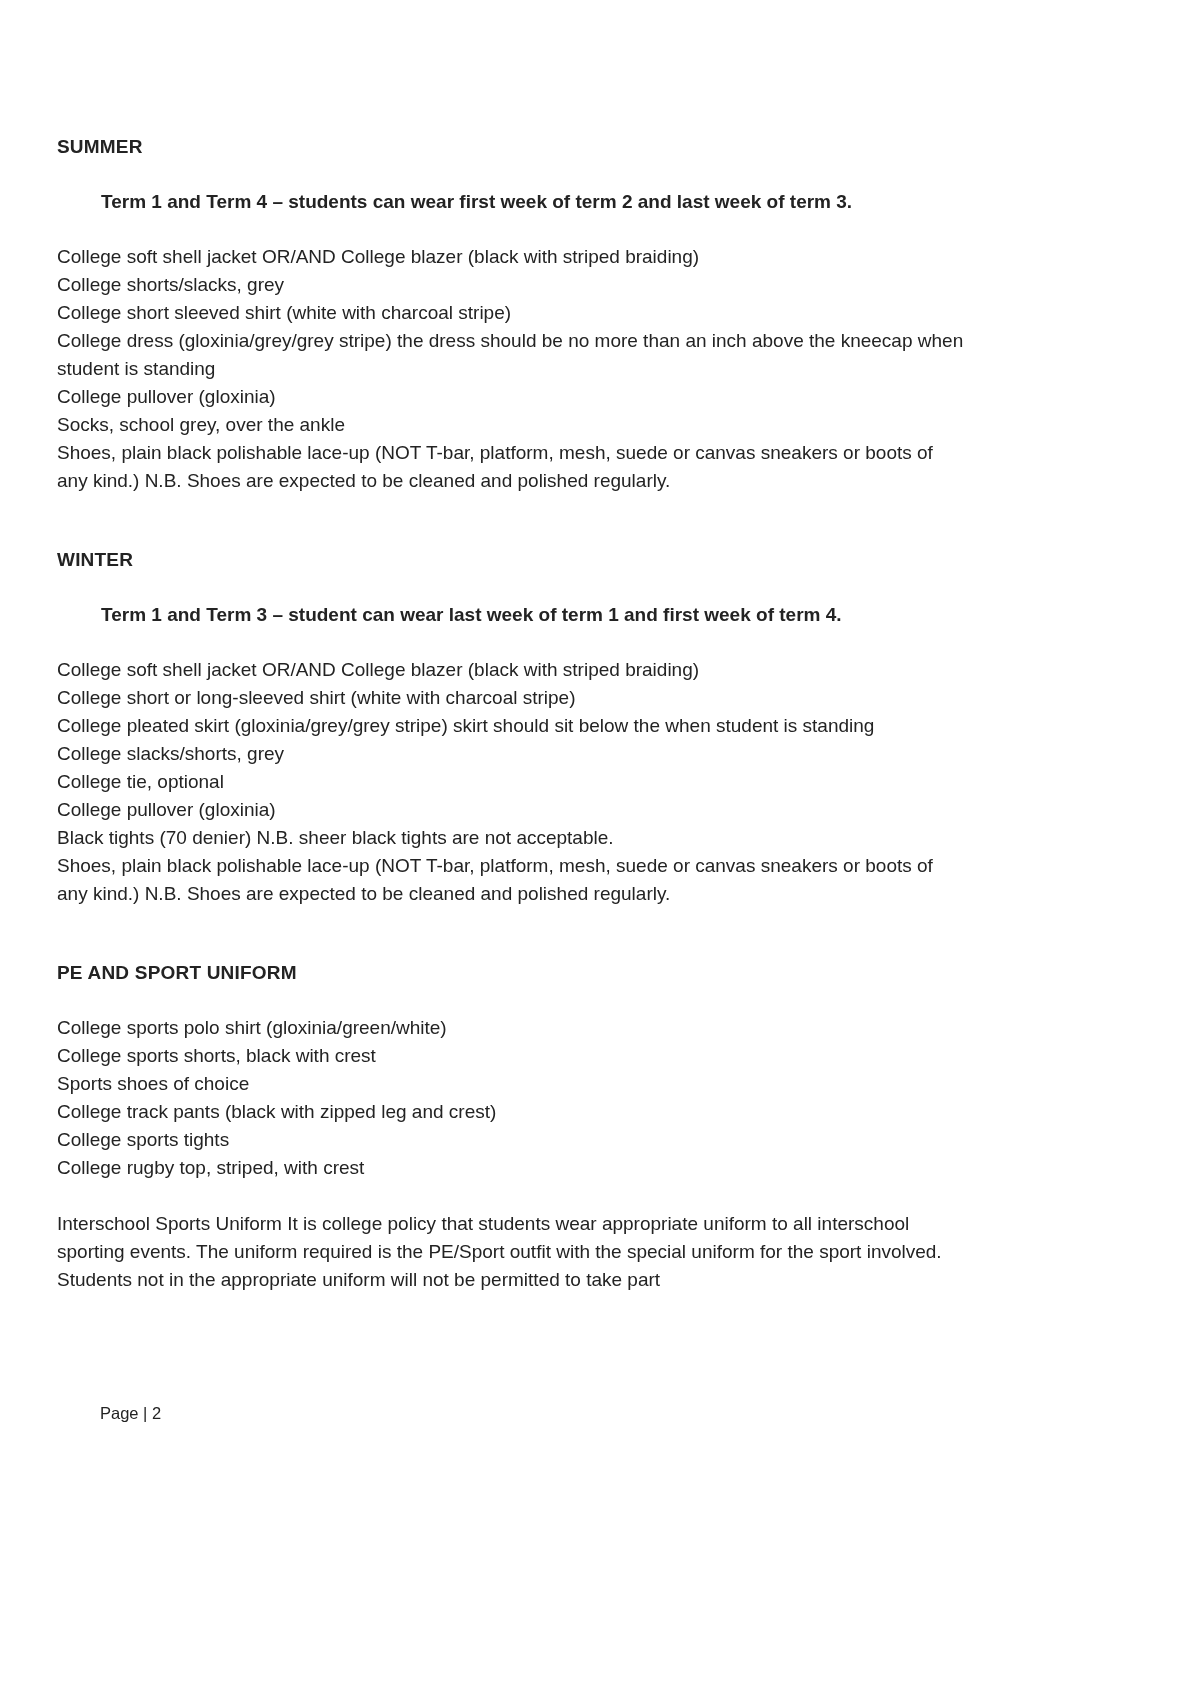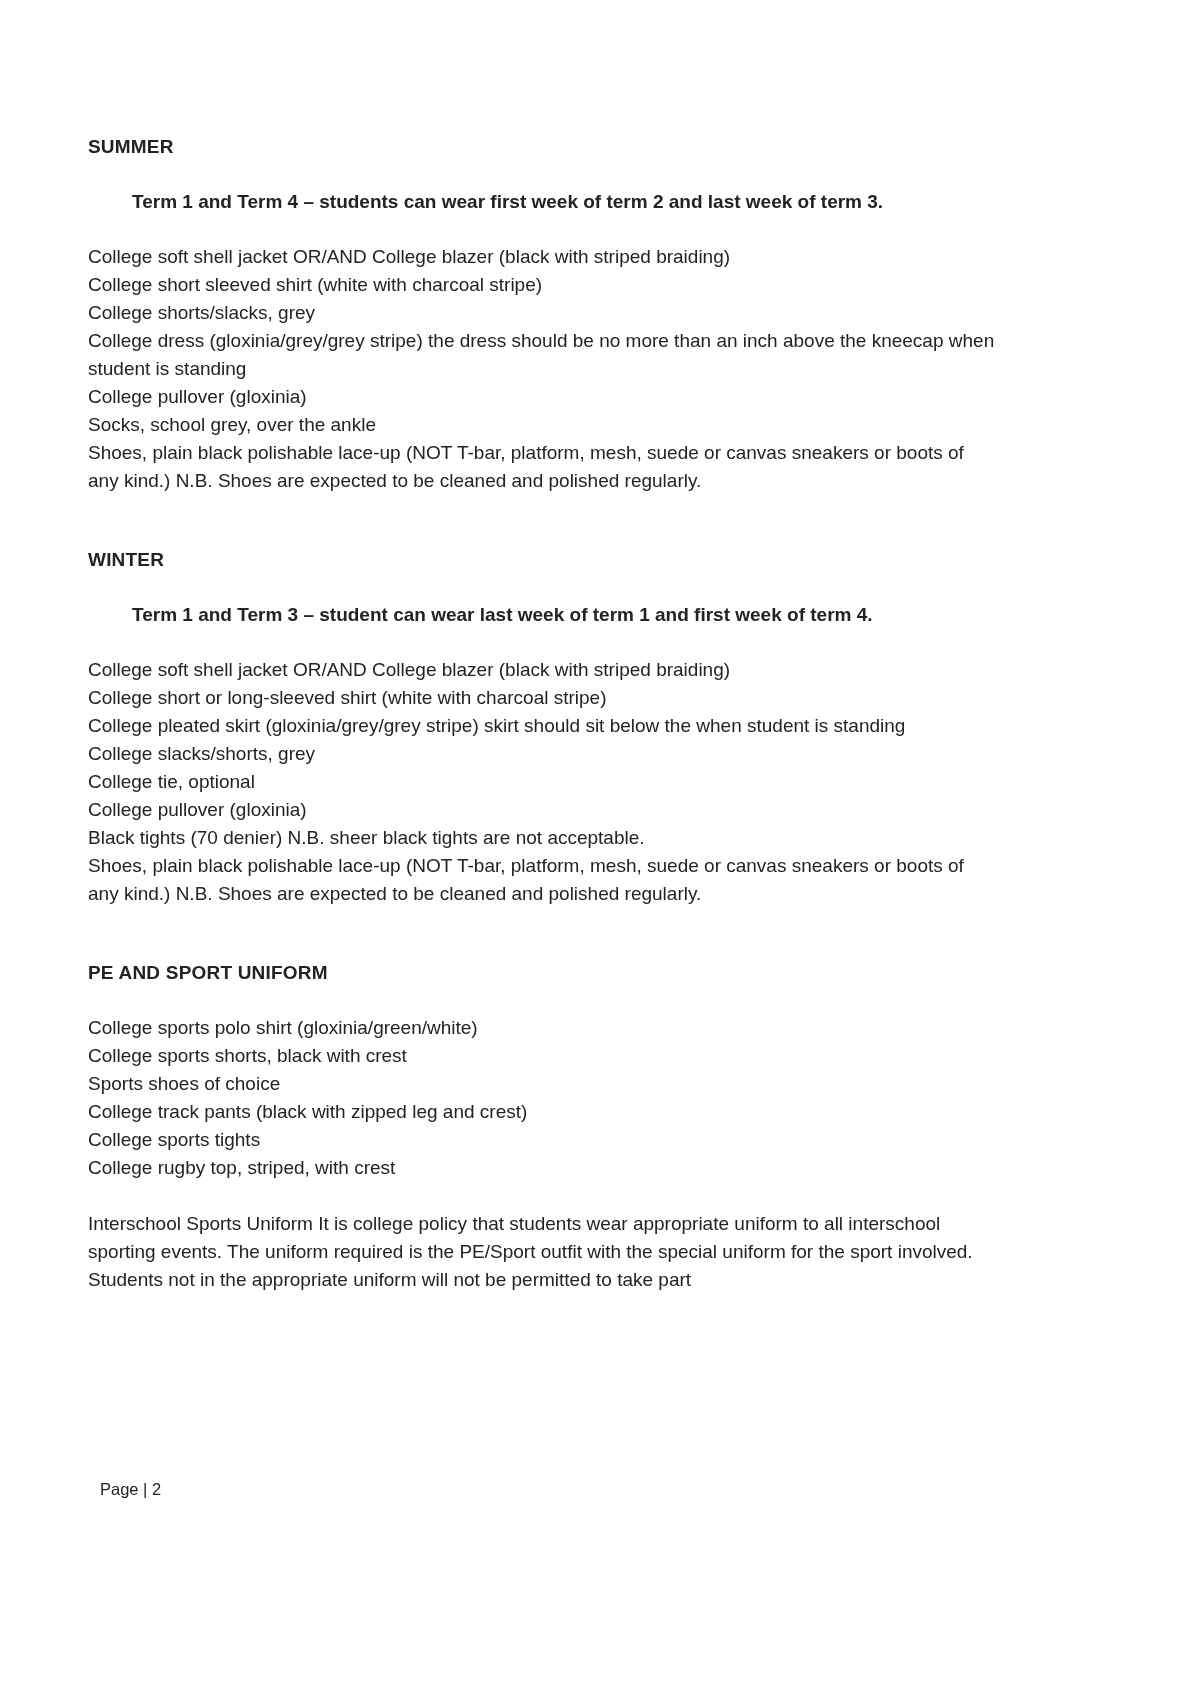--- a/index.html
+++ b/index.html
@@ -6,21 +6,21 @@
   html, body { background: #ffffff; }
   body {
     width: 1191px;
     height: 1684px;
     font-family: "Liberation Sans", sans-serif;
     color: #232323;
     position: relative;
     overflow: hidden;
   }
   .page {
-    padding: 133px 100px 0 88px;
+    padding: 133px 100px 0 57px;
     width: 100%;
     height: 100%;
     position: relative;
   }
   .content { max-width: 908px; }
   .doc-section { margin-bottom: 51px; }
   .section-heading {
     font-size: 19px;
     font-weight: 700;
     letter-spacing: 0.2px;
@@ -39,38 +39,38 @@
     line-height: 28px;
   }
   .para {
     font-size: 19px;
     line-height: 28px;
     margin-top: 28px;
   }
   .footer {
     position: absolute;
     left: 100px;
-    top: 1480px;
+    top: 1404px;
     font-size: 16.5px;
     color: #232323;
   }
 </style>
 </head>
 <body>
 
 <div class="page">
   <div class="content">
 
     <section class="doc-section">
       <h2 class="section-heading">SUMMER</h2>
       <p class="section-subheading">Term 1 and Term 4 – students can wear first week of term 2 and last week of term 3.</p>
       <div>
         <div class="line">College soft shell jacket OR/AND College blazer (black with striped braiding)</div>
+        <div class="line">College shorts/slacks, grey</div>
         <div class="line">College short sleeved shirt (white with charcoal stripe)</div>
-        <div class="line">College shorts/slacks, grey</div>
         <div class="line">College dress (gloxinia/grey/grey stripe) the dress should be no more than an inch above the kneecap when student is standing</div>
         <div class="line">College pullover (gloxinia)</div>
         <div class="line">Socks, school grey, over the ankle</div>
         <div class="line">Shoes, plain black polishable lace-up (NOT T-bar, platform, mesh, suede or canvas sneakers or boots of any kind.) N.B. Shoes are expected to be cleaned and polished regularly.</div>
       </div>
     </section>
 
     <section class="doc-section">
       <h2 class="section-heading">WINTER</h2>
       <p class="section-subheading">Term 1 and Term 3 – student can wear last week of term 1 and first week of term 4.</p>

